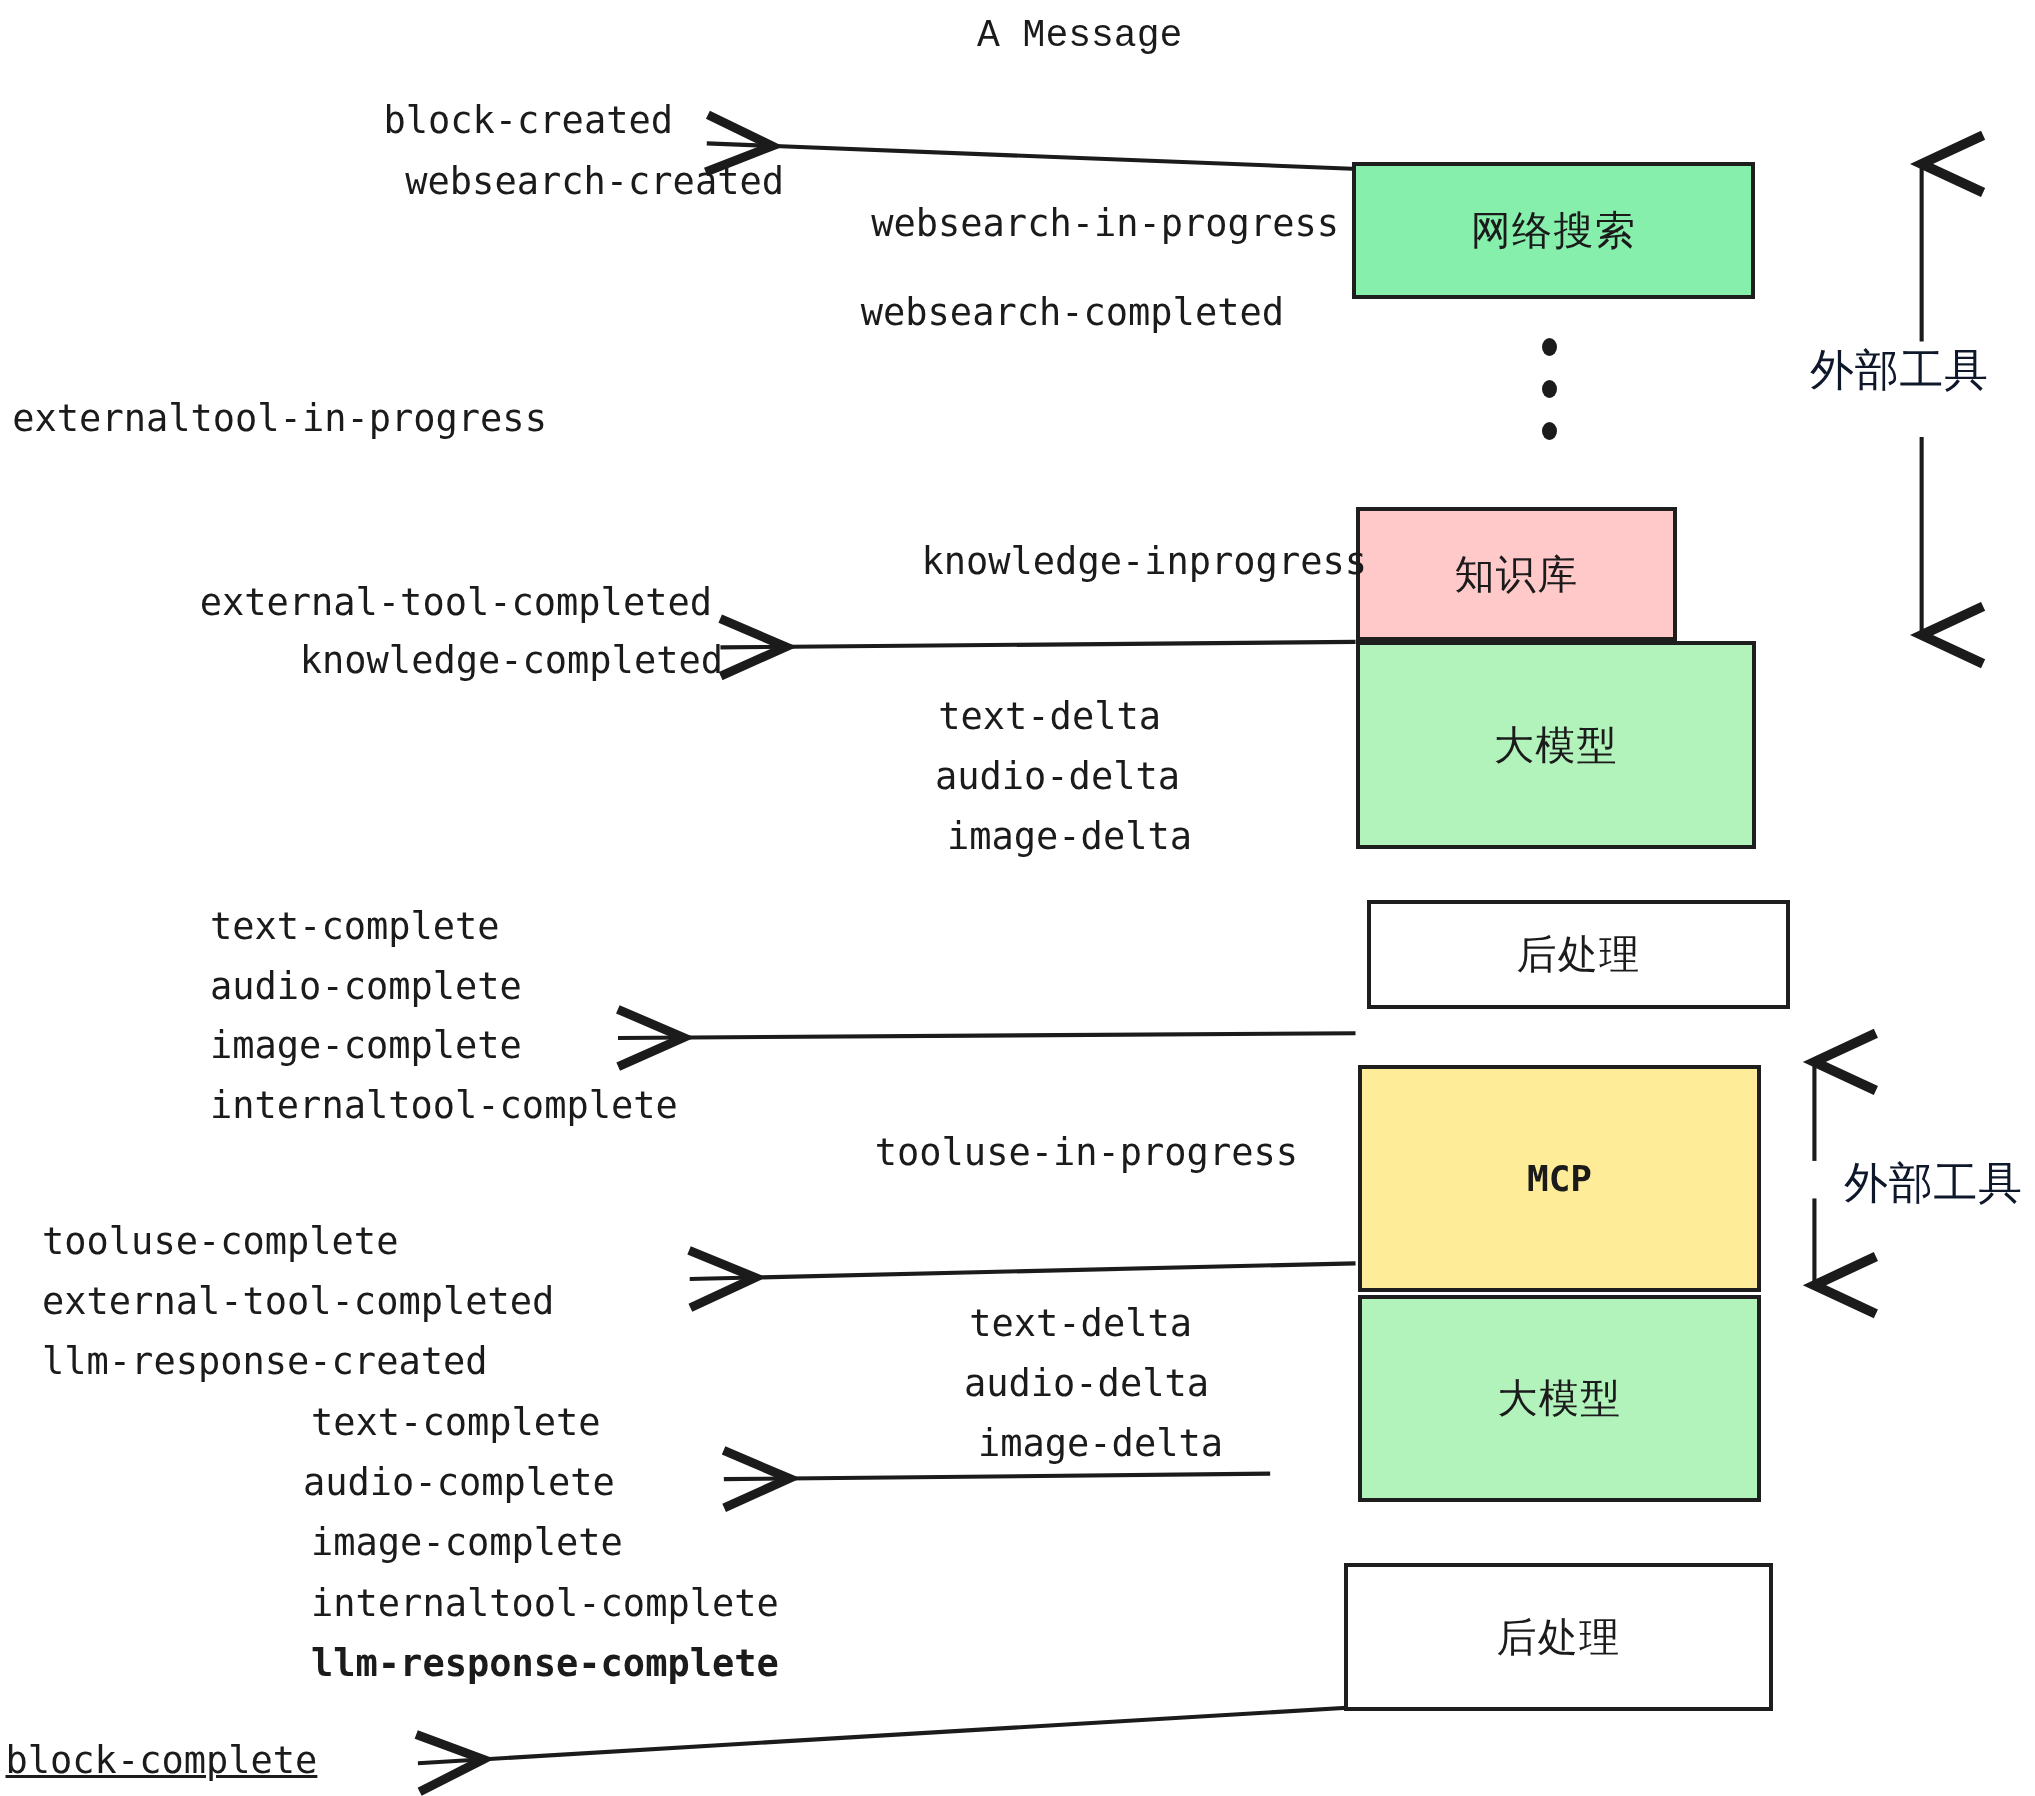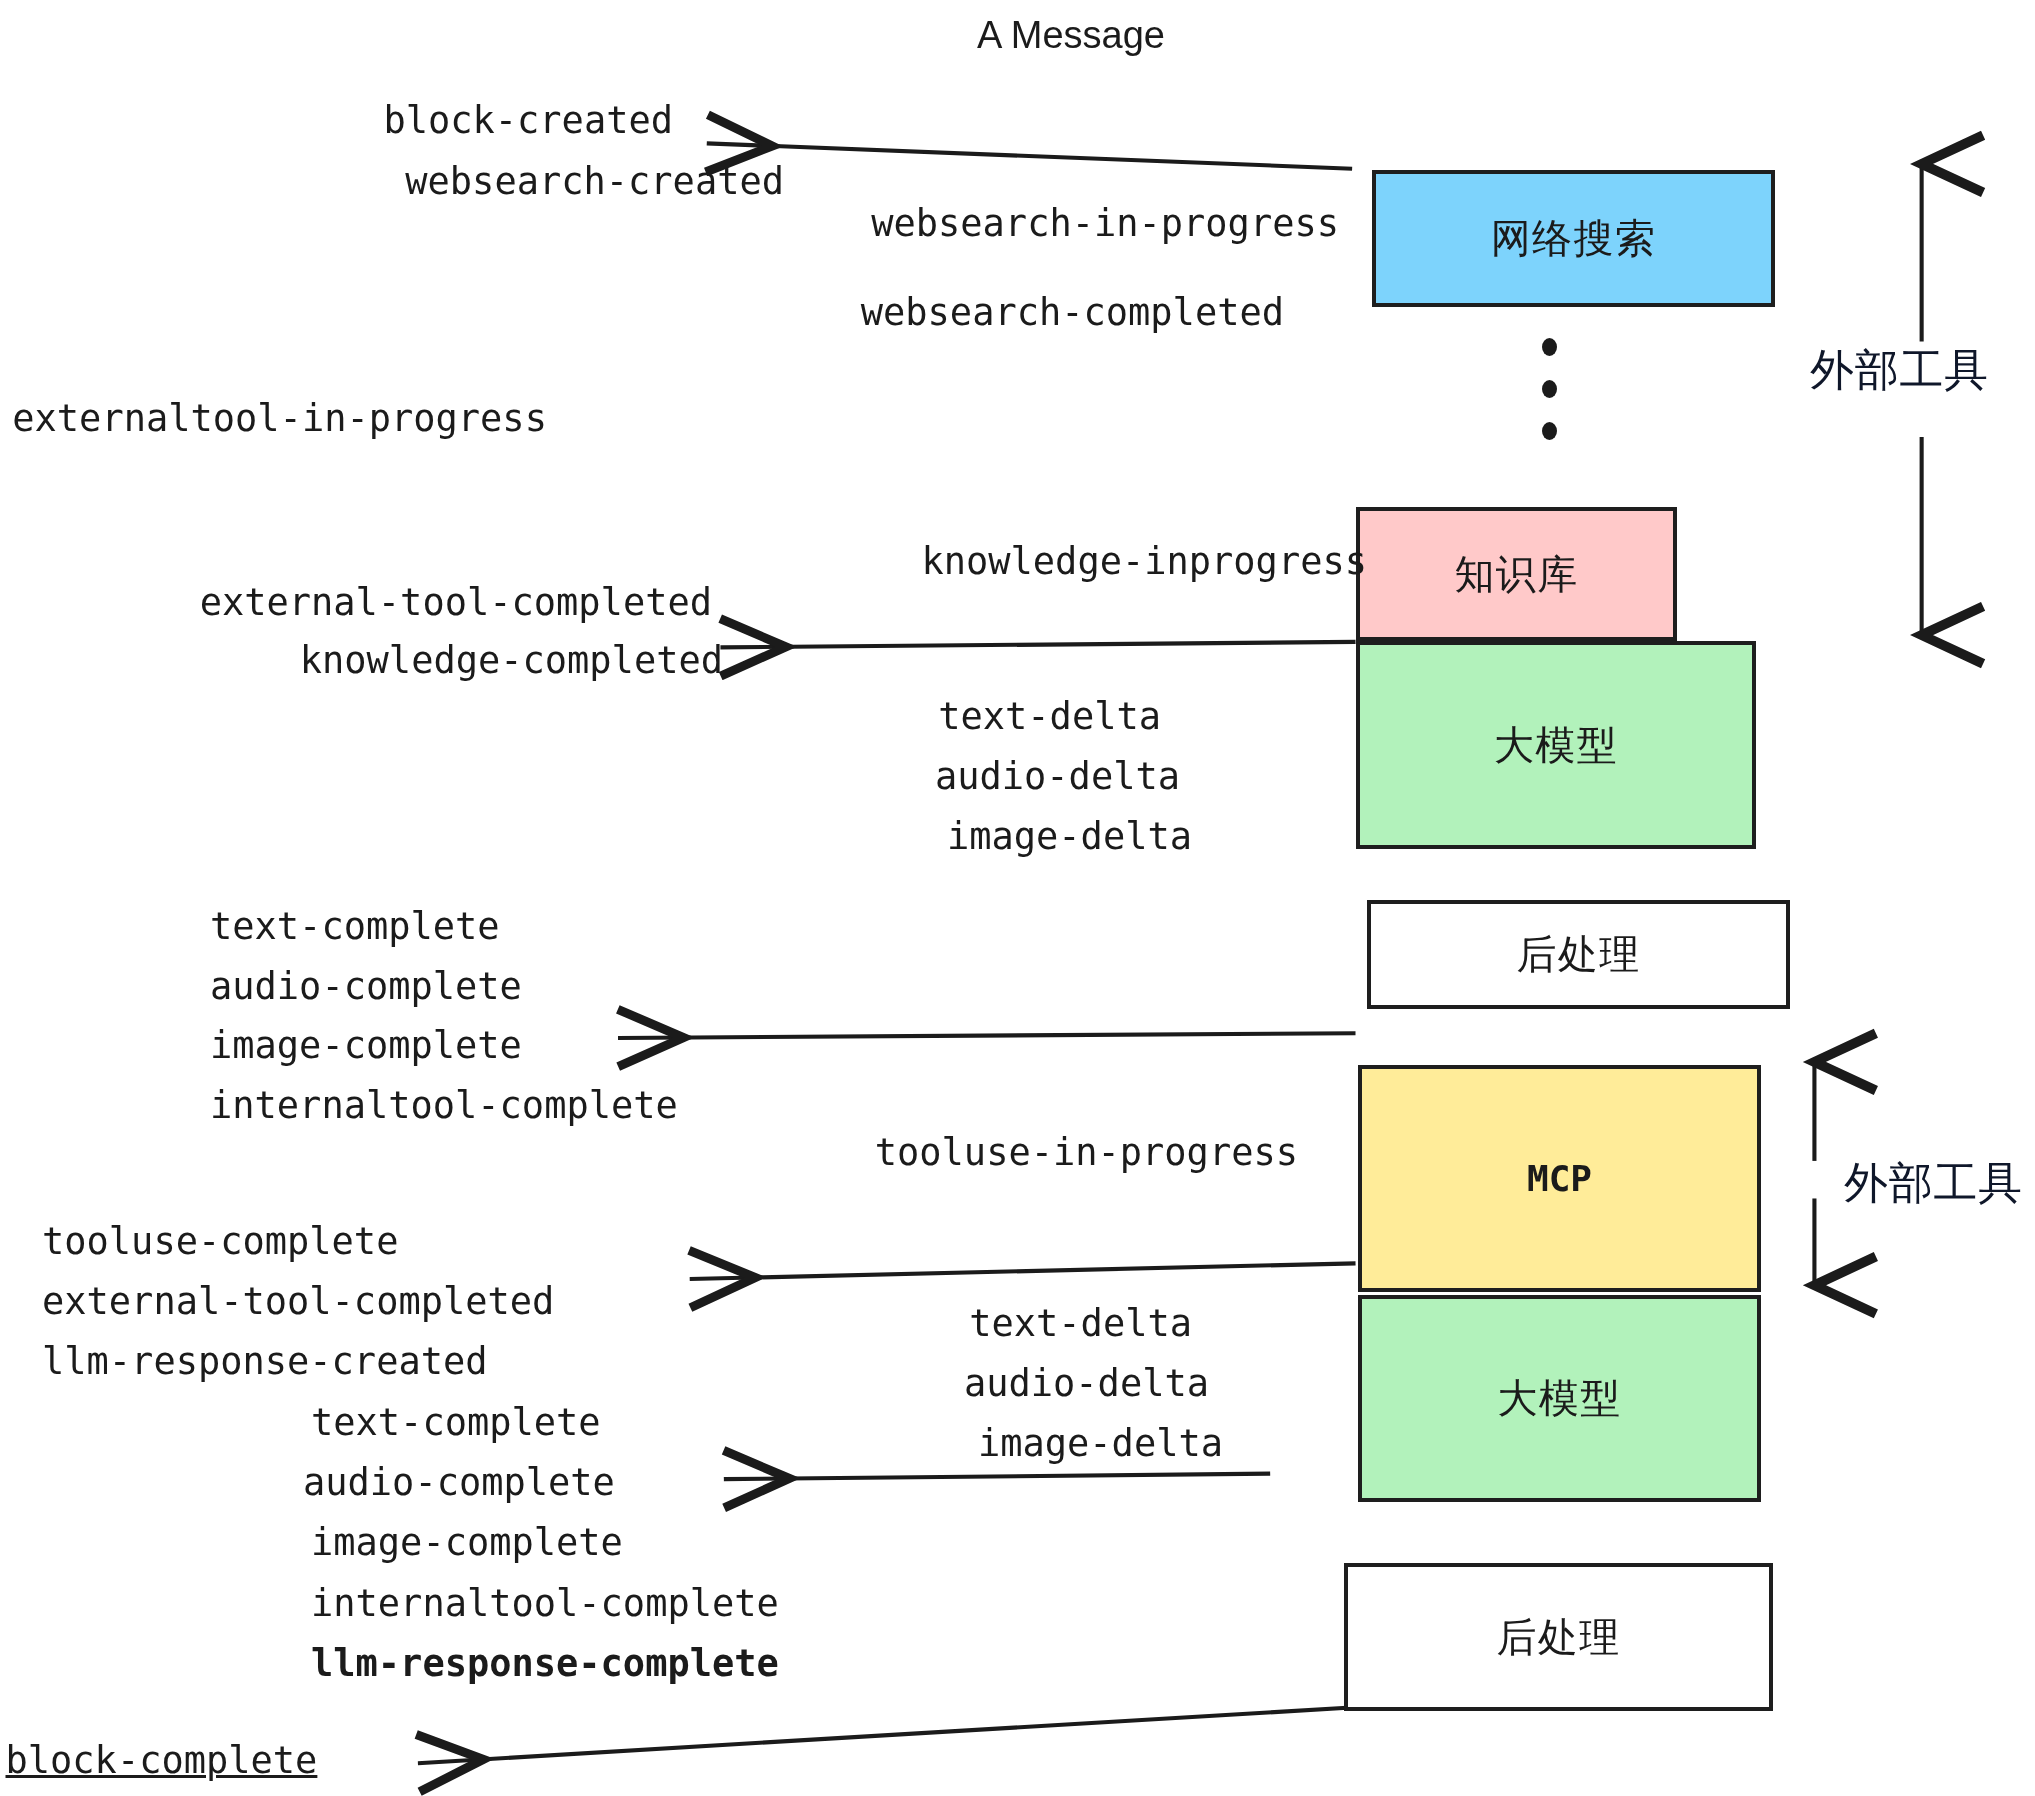--- a/index.html
+++ b/index.html
@@ -28,21 +28,21 @@
     font-family: "DejaVu Sans Mono", "Liberation Mono", monospace;
     font-size: 37px;
     line-height: 1;
     color: #1b1b1b;
     white-space: nowrap;
     letter-spacing: 0px;
   }
   .evt.right { transform: translateX(-100%); }
   .title {
     position: absolute;
-    font-family: Liberation Sans, sans-serif;
+    font-family: Liberation Mono, monospace;
     font-size: 38px;
     color: #1b1b1b;
     white-space: nowrap;
   }
   
   .box {
     position: absolute;
     box-sizing: border-box;
     border: 4.1px solid #1e1e1e;
     display: flex;
@@ -116,21 +116,21 @@
 
     <line x1="2814" y1="500" x2="2814" y2="240" stroke="#1b1b1b" stroke-width="6" marker-end="url(#ahUp)"></line>
     <line x1="2814" y1="640" x2="2814" y2="930" stroke="#1b1b1b" stroke-width="6" marker-end="url(#ahDn)"></line>
 
     <line x1="2657" y1="1700" x2="2657" y2="1555" stroke="#1b1b1b" stroke-width="6" marker-end="url(#ahUp)"></line>
     <line x1="2657" y1="1755" x2="2657" y2="1882" stroke="#1b1b1b" stroke-width="6" marker-end="url(#ahDn)"></line>
   </svg>
 
   <div class="title" style="left:977px; top:13.7px;">A Message</div>
 
-  <div class="box" style="left:1352px; top:170px; width:403px; height:137px; background:#7dd3fc;margin-left:20px;">
+  <div class="box" style="left:1352px; top:162px; width:403px; height:137px; background:#86efac;">
     <span>网络搜索</span>
   </div>
 
   <div class="vdots" style="left:1541px; top:338px; width:16.4px; height:102px;">
     <span></span>
     <span></span>
     <span></span>
   </div>
 
   <div class="box" style="left:1356px; top:507px; width:321px; height:134px; background:#FFC9C9;">

